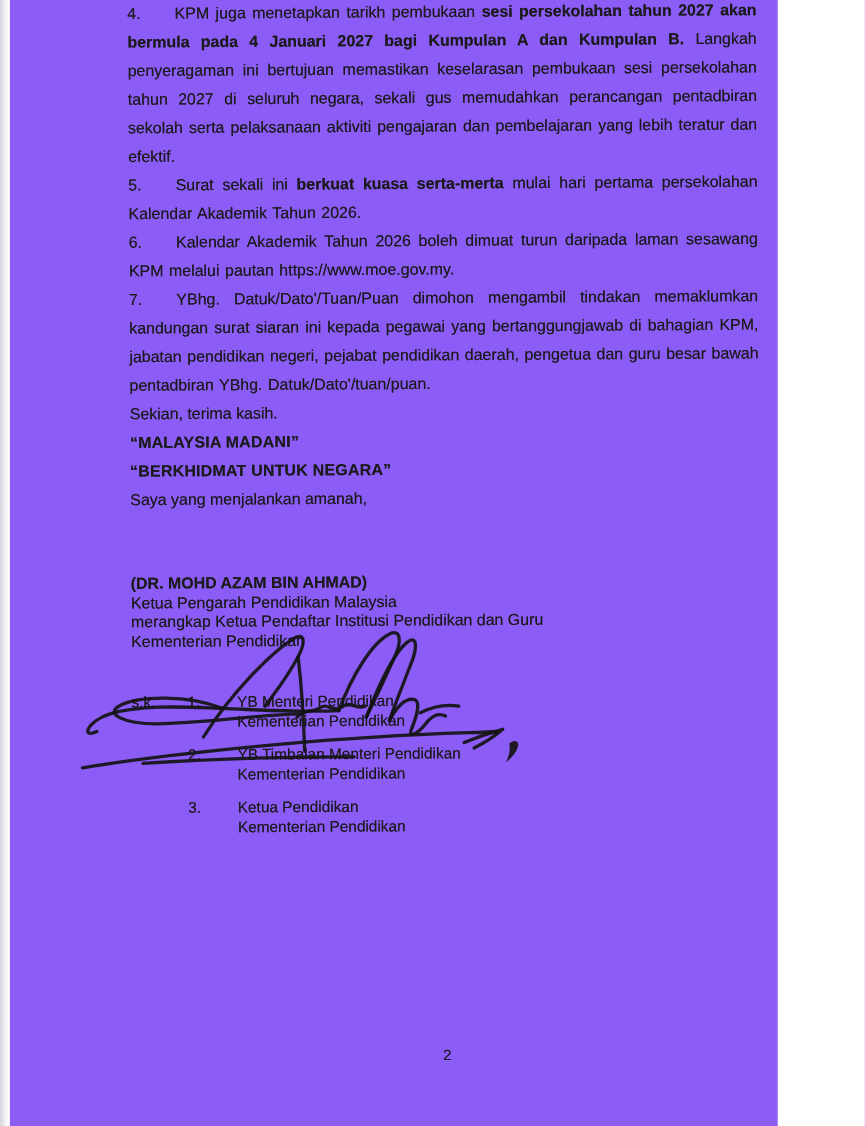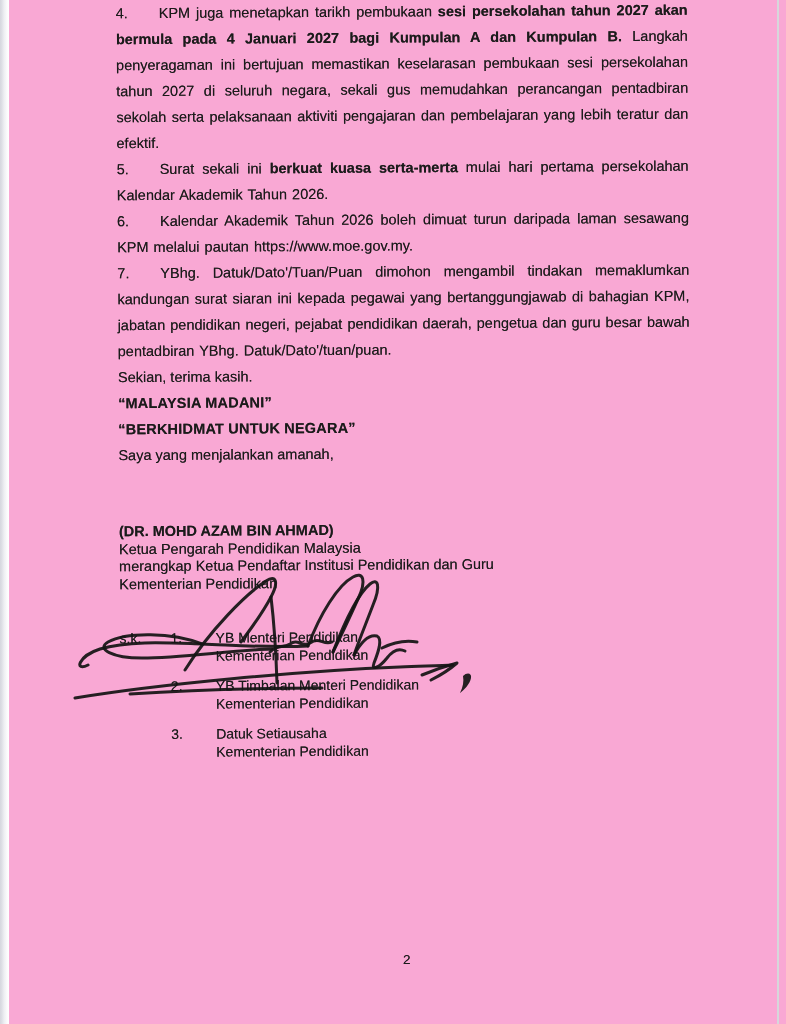--- a/index.html
+++ b/index.html
@@ -1,17 +1,17 @@
 <!DOCTYPE html>
 <html><head>
 <meta charset="utf-8">
 <style>
   html,body{margin:0;padding:0;background:#ffffff;}
   .scan{
-    position:relative;width:786px;height:1024px;background:#f9a8d4;overflow:hidden;
+    position:relative;width:707px;height:1024px;background:#8b5cf6;overflow:hidden;
     font-family:"Liberation Sans", sans-serif;color:#1b1b1b;
   }
   .edge-left{
     position:absolute;left:0;top:0;bottom:0;width:9px;
     background:linear-gradient(to right,#d5d6de 0,#dfe0e6 2px,#edeef2 4px,#fafafb 7px,#ffffff 9px);
   }
   .edge-right{position:absolute;top:0;bottom:0;left:777px;width:2px;background:#d6d7db;}
   .content{
     position:absolute;left:116px;top:0;width:572px;
     transform:rotate(-0.35deg);transform-origin:40px 60px;
@@ -90,21 +90,21 @@
         <span class="sk-num">2.</span>
         <span class="sk-text">
           <span>YB Timbalan Menteri Pendidikan</span><br>
           <span>Kementerian Pendidikan</span>
         </span>
       </div>
       <div class="sk-row">
         <span class="sk-label"></span>
         <span class="sk-num">3.</span>
         <span class="sk-text">
-          <span>Datuk Setiausaha</span><br>
+          <span>Ketua Pendidikan</span><br>
           <span>Kementerian Pendidikan</span>
         </span>
       </div>
     </div>
 
   </div>
 
   <svg class="signature" viewBox="0 0 420 130" xmlns="http://www.w3.org/2000/svg">
 
     <path d="M18,95 C4,102 8,86 30,79 C60,70 102,73 132,74 C162,75 202,78 238,76"></path>

